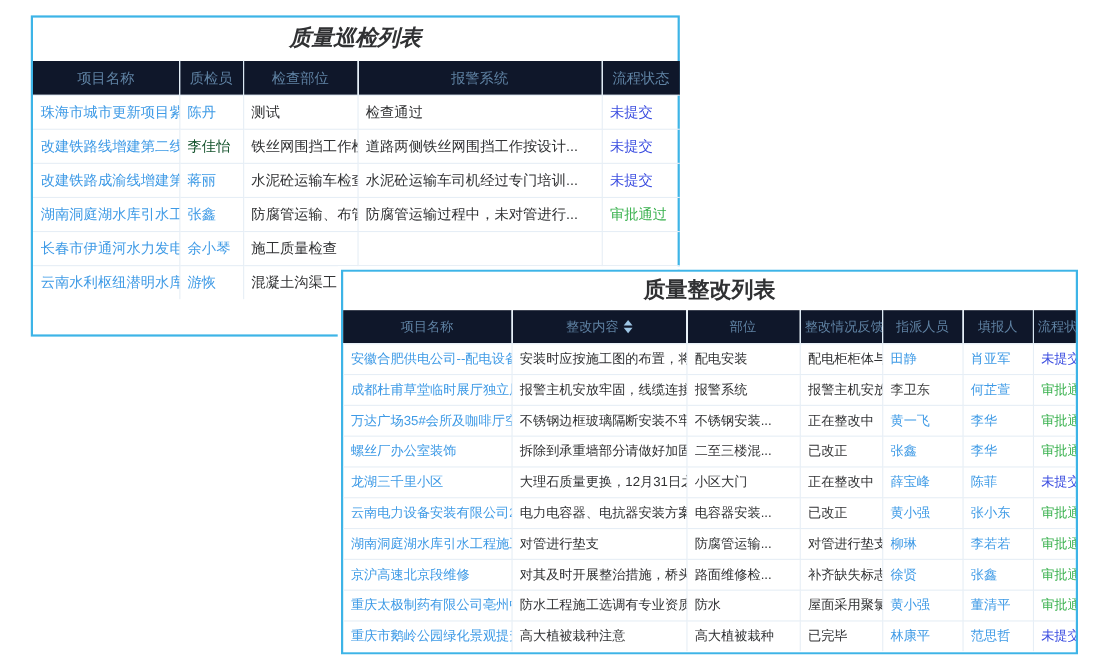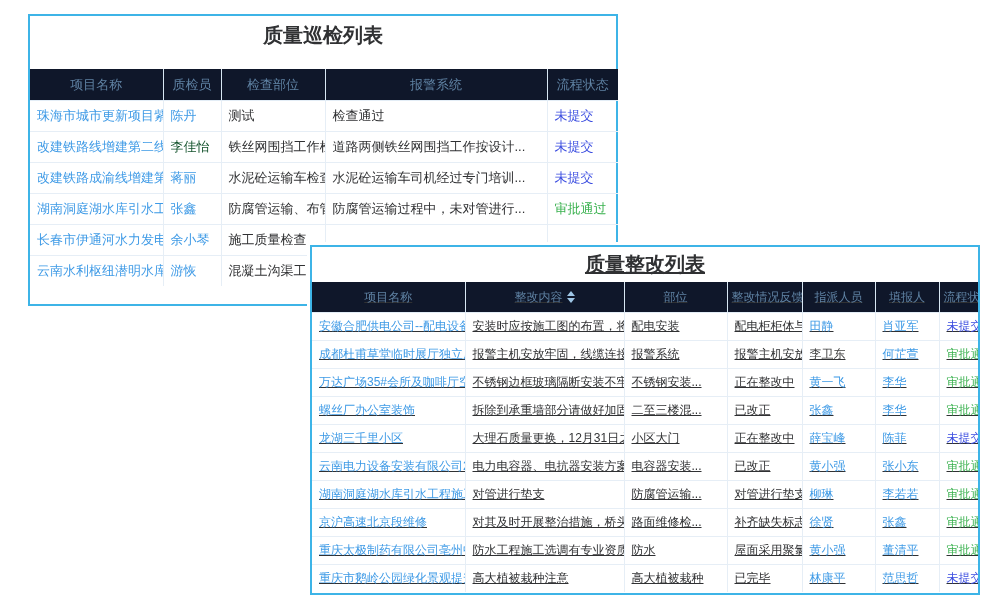--- a/index.html
+++ b/index.html
@@ -6,26 +6,26 @@
   body{
     width:1000px;height:600px;position:relative;background:#ffffff;
     font-family:"Liberation Sans","DejaVu Sans",sans-serif;
     color:#303133;overflow:hidden;
   }
   .panel{
     position:absolute;background:#ffffff;box-sizing:border-box;
     border:2px solid #3db4e7;
   }
   #panel1{left:28px;top:14px;width:590px;height:292px;}
-  #panel2{left:310px;top:245px;width:670px;height:350px;outline:3px solid #ffffff;text-decoration:underline;}
+  #panel2{left:310px;top:245px;width:670px;height:350px;outline:3px solid #ffffff;}
   .panel-title{
     text-align:center;font-weight:bold;font-size:20px;color:#303133;
     overflow:hidden;white-space:nowrap;
   }
-  #panel1 .panel-title{height:53px;line-height:39px;}
+  #panel1 .panel-title{height:39px;line-height:39px;font-style:italic;}
   #panel2 .panel-title{height:35px;line-height:35px;}
   table{border-collapse:collapse;table-layout:fixed;width:100%;}
   #panel1 table{font-size:13px;}
   #panel2 table{font-size:12px;}
   th{
     background:#0f172a;color:#5f82a3;font-weight:normal;text-align:center;
     border-right:1px solid #d8e7f3;border-bottom:1px solid #e3edf6;
     padding:0 4px;white-space:nowrap;overflow:hidden;
   }
   #panel1 th{height:31px;}

